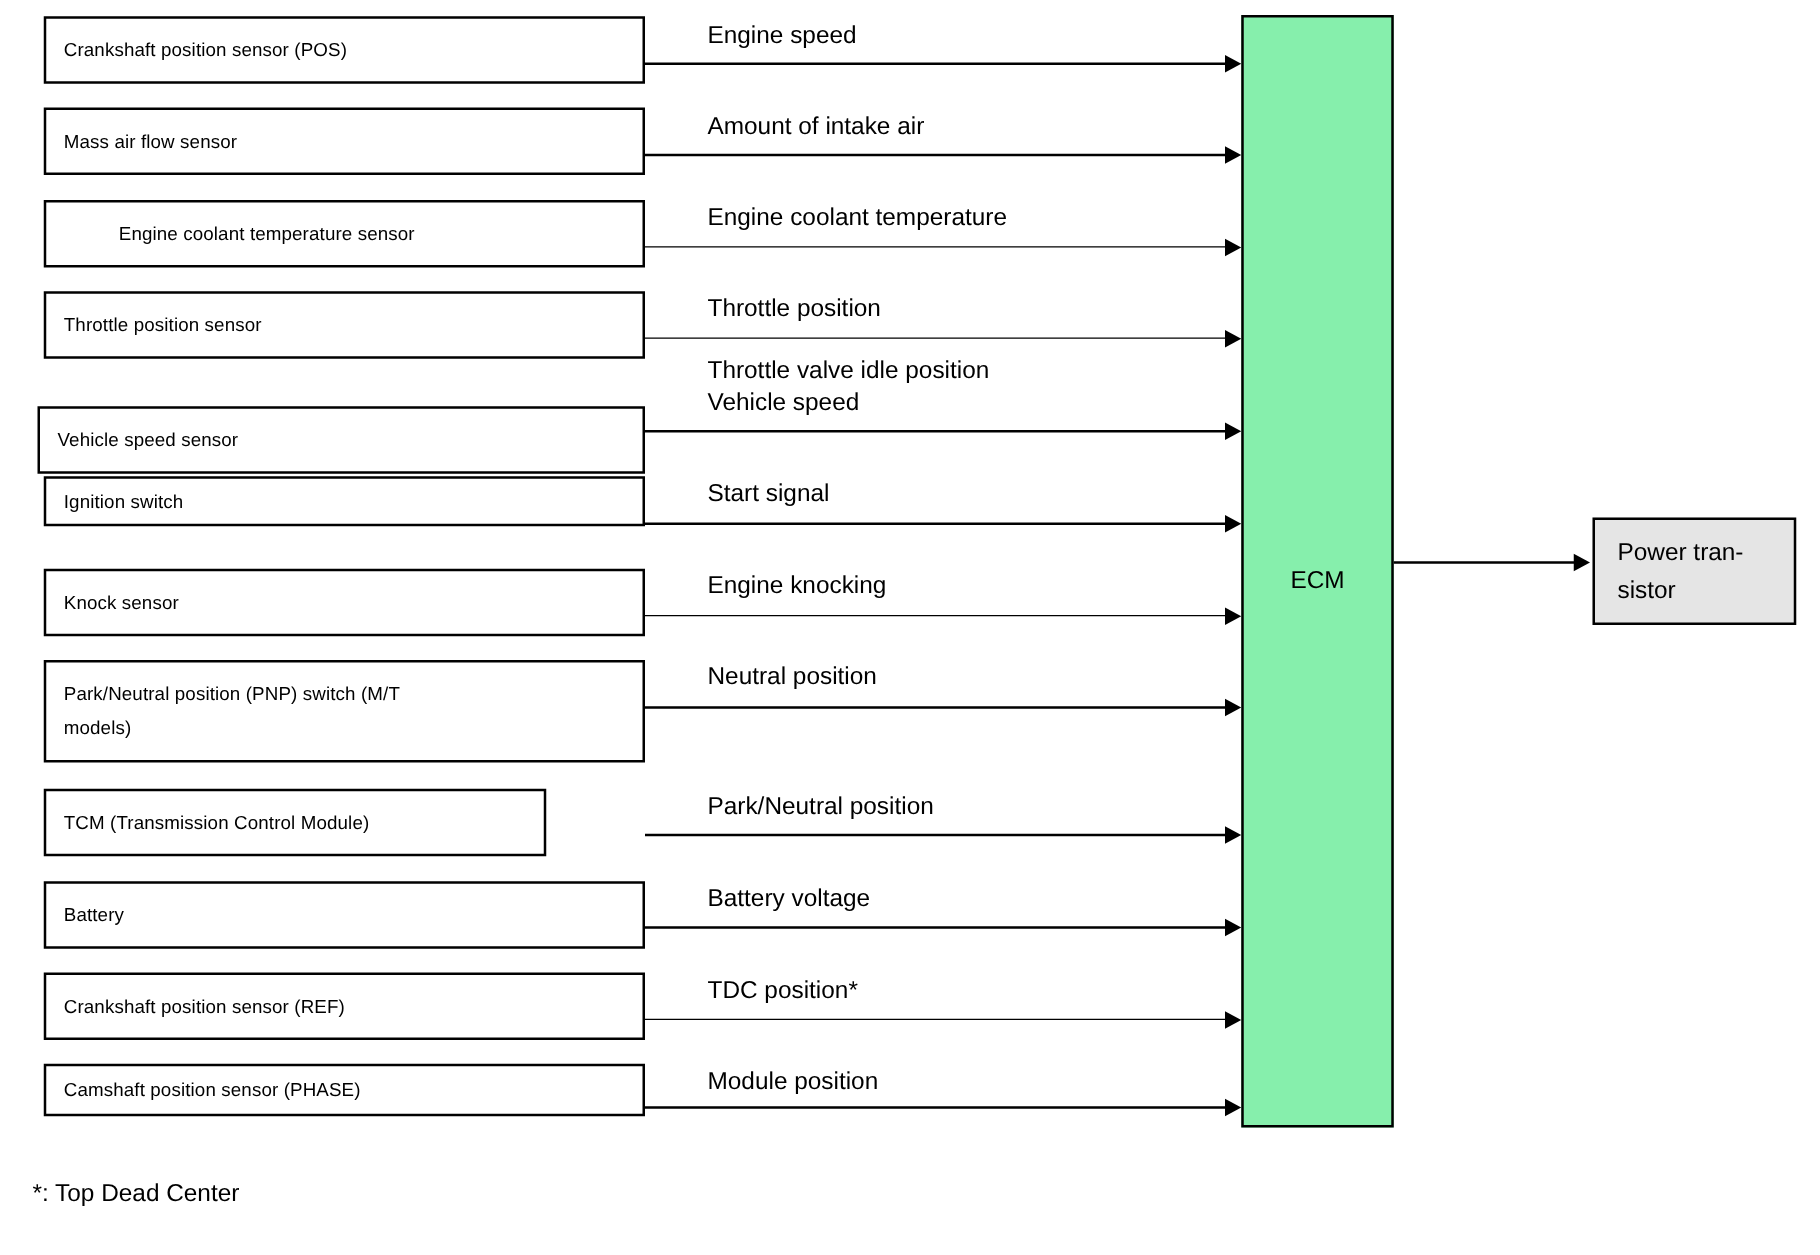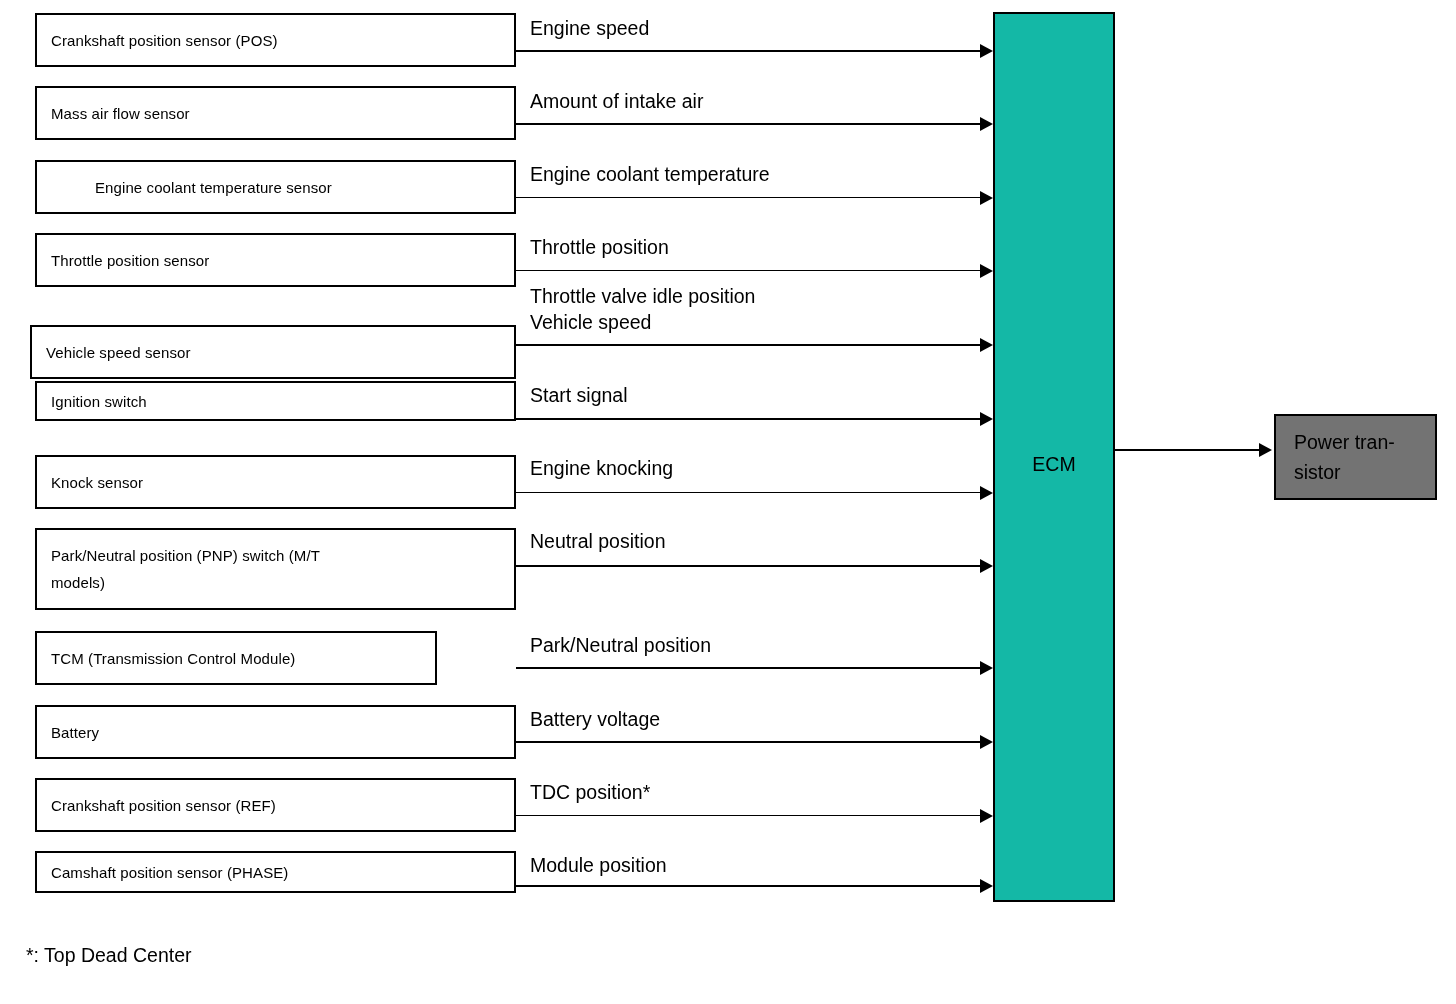--- a/index.html
+++ b/index.html
@@ -34,37 +34,37 @@
     line-height: 27px;
     letter-spacing: 0.1px;
     white-space: pre-line;
   }
 
   
   .ecmbox {
     position: absolute;
     box-sizing: border-box;
     border: 2px solid #000000;
-    background: #14b8a6;
+    background: #86efac;
   }
   .ecmbox .ecmlabel {
     position: absolute;
     left: 0;
     right: 0;
     text-align: center;
     font-size: 19.5px;
     line-height: 24px;
   }
 
   
   .outbox {
     position: absolute;
     box-sizing: border-box;
     border: 2px solid #000000;
-    background: #737373;
+    background: #e5e5e5;
     display: flex;
     align-items: center;
   }
   .outbox .outlabel {
     display: block;
     padding: 0 0 0 18px;
     font-size: 19.5px;
     line-height: 30px;
     white-space: pre-line;
   }
@@ -84,20 +84,21 @@
     border-bottom: 7px solid transparent;
     border-left: 13px solid #000000;
   }
 
   
   .siglabel {
     position: absolute;
     font-size: 19.5px;
     line-height: 26px;
     white-space: pre-line;
+    margin-left: 36px;
   }
 
   
   .footnote {
     position: absolute;
     font-size: 19.5px;
     line-height: 26px;
   }
 </style>
 </head>

